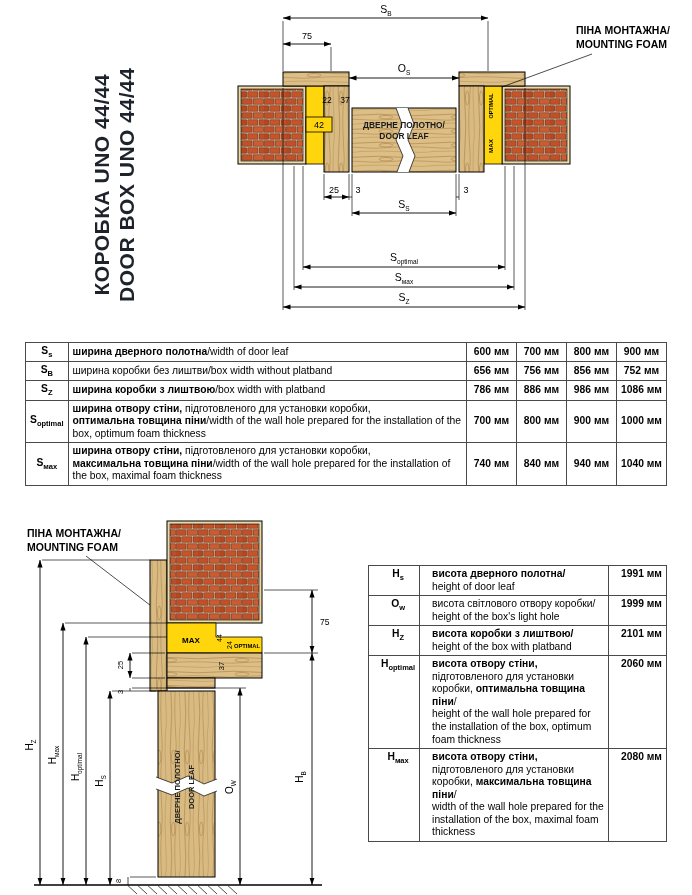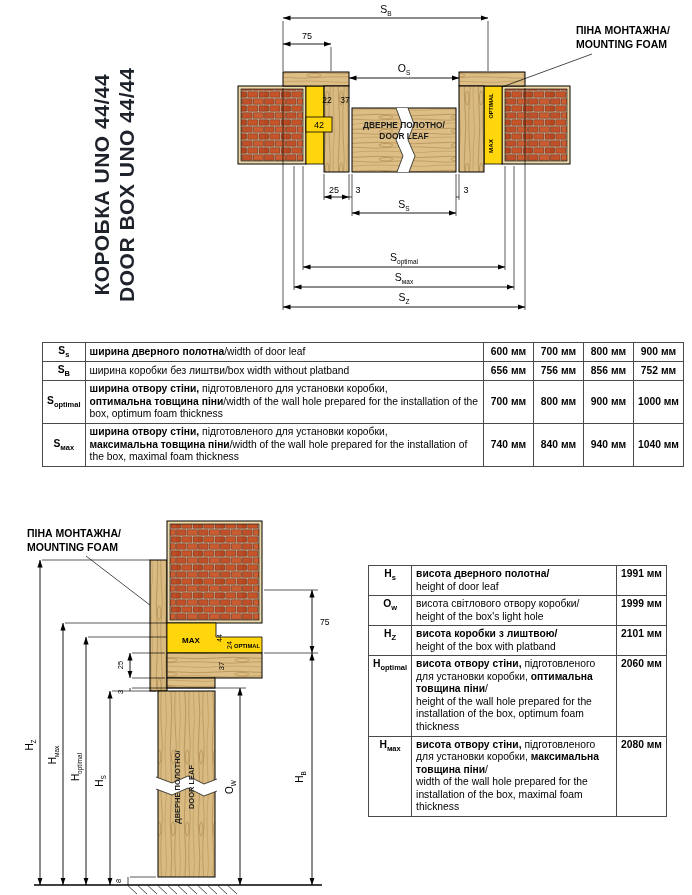--- a/index.html
+++ b/index.html
@@ -20,24 +20,24 @@
   .ext  { stroke:#000; stroke-width:0.65; fill:none; }
   .thin { stroke:#000; stroke-width:0.7; fill:none; }
 
   table.spec-table { position:absolute; border-collapse:collapse; background:#fff; }
   .spec-table td { border:1px solid #4a4a4a; padding:2px 4px; font-size:10.3px; line-height:1.22; }
   .sym-cell { text-align:center; font-weight:bold; font-size:12.5px; }
   .sym-cell sub { font-size:7.5px; font-weight:bold; }
   .desc-cell { white-space:pre-line; }
   .desc-cell .b { font-weight:bold; }
   .val-cell { text-align:center; font-weight:bold; white-space:nowrap; font-size:10.5px; }
-  #width-table  { left:42px;  top:342px; width:642px;padding-left:45px; }
+  #width-table  { left:25px;  top:342px; width:642px;padding-left:45px; }
   #width-table td { vertical-align:middle; }
   #height-table { left:368px; top:565px; width:299px; }
-  #height-table td { vertical-align:top; }
+  #height-table td { vertical-align:top;padding-left:12px; }
 </style>
 </head>
 <body>
 
 <div class="vertical-title">
   <div>КОРОБКА UNO 44/44</div>
   <div>DOOR BOX UNO 44/44</div>
 </div>
 
 <svg class="abs" style="left:0;top:0" width="692" height="340" viewBox="0 0 692 340">
@@ -181,20 +181,28 @@
     </tr>
     <tr>
       <td class="sym-cell"><span>S</span><sub>В</sub></td>
       <td class="desc-cell"><span class="b"></span><span>ширина коробки без лиштви/box width without platband</span><span class="b"></span><span></span></td>
       <td class="val-cell">656 мм</td>
       <td class="val-cell">756 мм</td>
       <td class="val-cell">856 мм</td>
       <td class="val-cell">752 мм</td>
     </tr>
     <tr>
+      <td class="sym-cell"><span>S</span><sub>Z</sub></td>
+      <td class="desc-cell"><span class="b">ширина коробки з лиштвою</span><span>/box width with platband</span><span class="b"></span><span></span></td>
+      <td class="val-cell">786 мм</td>
+      <td class="val-cell">886 мм</td>
+      <td class="val-cell">986 мм</td>
+      <td class="val-cell">1086 мм</td>
+    </tr>
+    <tr>
       <td class="sym-cell"><span>S</span><sub>optimal</sub></td>
       <td class="desc-cell"><span class="b">ширина отвору стіни,</span><span> підготовленого для установки коробки,
 </span><span class="b">оптимальна товщина піни</span><span>/width of the wall hole prepared for the installation of the box, optimum foam thickness</span></td>
       <td class="val-cell">700 мм</td>
       <td class="val-cell">800 мм</td>
       <td class="val-cell">900 мм</td>
       <td class="val-cell">1000 мм</td>
     </tr>
     <tr>
       <td class="sym-cell"><span>S</span><sub>мах</sub></td>

